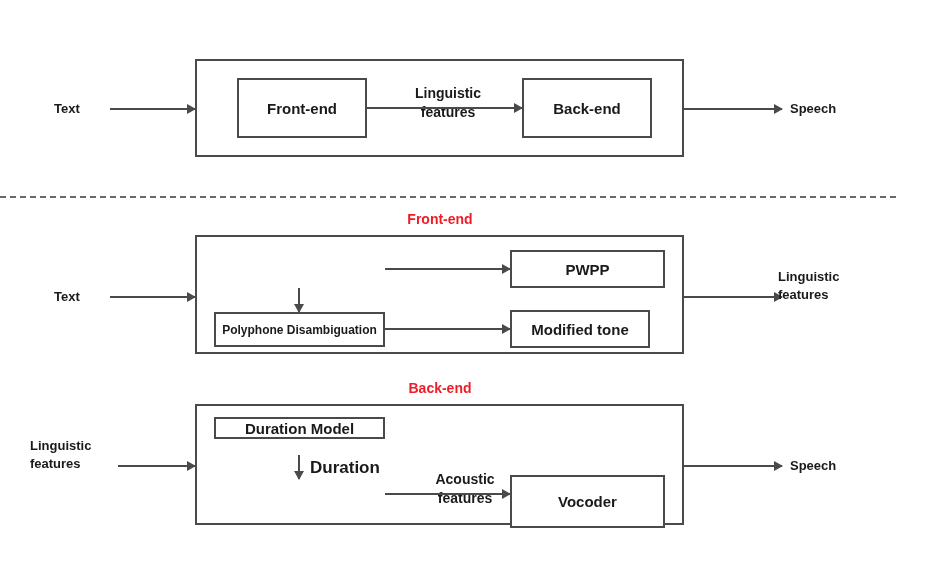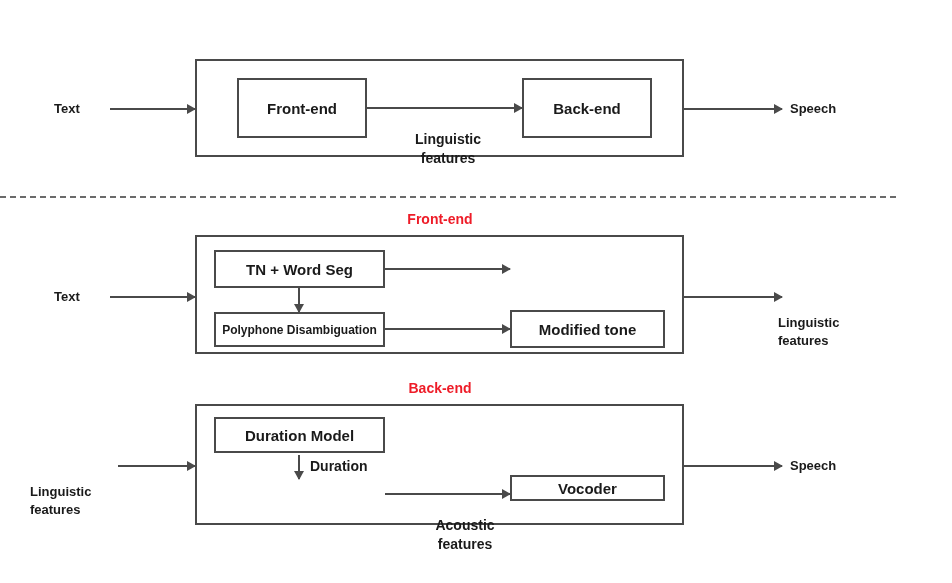--- a/index.html
+++ b/index.html
@@ -46,28 +46,28 @@
 
   
   .label {
     font-weight: bold;
     color: #1a1a1a;
     line-height: 1.35;
     white-space: nowrap;
   }
   .label.l-io      { font-size: 13px; }
   .label.l-edge    { font-size: 14px; text-align: center; }
-  .label.l-edge-sm { font-size: 14px; text-align: left; }
+  .label.l-edge-sm { font-size: 17px; text-align: left; }
   .label.l-section {
     font-size: 14px;
     color: #ee1c28;
     text-align: center;
     width: 100%;
   }
-  .label.two-line { white-space: normal; text-align: center; margin-top: 46px; }
+  .label.two-line { white-space: normal; text-align: center; }
 
   
   .h-arrow { height: 2px; background: #4a4a4a; }
   .h-arrow::after {
     content: "";
     position: absolute;
     right: -1px;
     top: 50%;
     transform: translateY(-50%);
     width: 0; height: 0;
@@ -130,32 +130,32 @@
   <div class="abs" style="left:0; top:206px; width:952px; height:160px;">
 
     <div class="abs label l-section" style="left:0; top:4px; width:880px;">Front-end</div>
 
     <div class="abs label l-io" style="left:54px; top:82px;">Text</div>
 
     <div class="abs h-arrow" style="left:110px; top:90px; width:85px;"></div>
 
     <div class="abs outer-box" style="left:195px; top:29px; width:489px; height:119px;"></div>
 
-    <div class="abs module m-lg" style="left:214px; top:44px; width:171px; height:38px;">TN + Word Seg</div>
 
     <div class="abs v-arrow" style="left:298px; top:82px; height:24px;"></div>
 
     <div class="abs module m-sm" style="left:214px; top:106px; width:171px; height:35px;">Polyphone Disambiguation</div>
 
     <div class="abs h-arrow" style="left:385px; top:62px; width:125px;"></div>
 
+    <div class="abs module m-lg" style="left:510px; top:44px; width:155px; height:38px;">PWPP</div>
 
     <div class="abs h-arrow" style="left:385px; top:122px; width:125px;"></div>
 
-    <div class="abs module m-lg" style="left:510px; top:104px; width:155px; height:38px;">Modified tone</div>
+    <div class="abs module m-lg" style="left:510px; top:104px; width:140px; height:38px;">Modified tone</div>
 
     <div class="abs h-arrow" style="left:684px; top:90px; width:98px;"></div>
 
     <div class="abs label l-io two-line" style="left:778px; top:62px; width:130px; text-align:left;">
       <span>Linguistic</span><br>
       <span>features</span>
     </div>
   </div>
 
   <div class="abs" style="left:0; top:375px; width:952px; height:160px;">
@@ -164,34 +164,34 @@
 
     <div class="abs label l-io two-line" style="left:30px; top:62px; width:130px; text-align:left;">
       <span>Linguistic</span><br>
       <span>features</span>
     </div>
 
     <div class="abs h-arrow" style="left:118px; top:90px; width:77px;"></div>
 
     <div class="abs outer-box" style="left:195px; top:29px; width:489px; height:121px;"></div>
 
-    <div class="abs module m-lg" style="left:214px; top:42px; width:171px; height:36px;">Duration Model</div>
+    <div class="abs module m-lg" style="left:214px; top:42px; width:171px; height:22px;">Duration Model</div>
 
     <div class="abs v-arrow" style="left:298px; top:80px; height:24px;"></div>
 
     <div class="abs label l-edge-sm" style="left:310px; top:82px;">Duration</div>
 
 
     <div class="abs label l-edge two-line" style="left:411px; top:95px; width:108px;">
       <span>Acoustic</span><br>
       <span>features</span>
     </div>
 
     <div class="abs h-arrow" style="left:385px; top:118px; width:125px;"></div>
 
-    <div class="abs module m-lg" style="left:510px; top:100px; width:155px; height:26px;">Vocoder</div>
+    <div class="abs module m-lg" style="left:510px; top:100px; width:155px; height:53px;">Vocoder</div>
 
     <div class="abs h-arrow" style="left:684px; top:90px; width:98px;"></div>
 
     <div class="abs label l-io" style="left:790px; top:82px;">Speech</div>
   </div>
 
 </div>
 
 </body></html>

